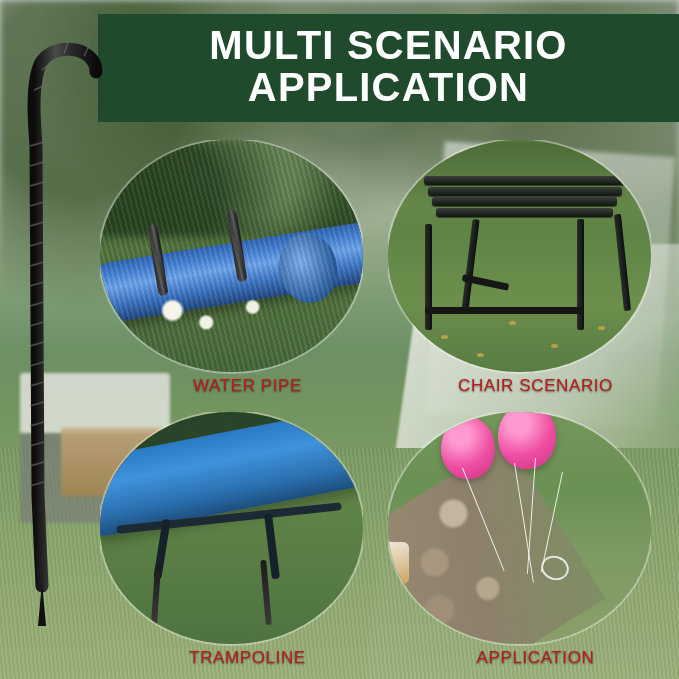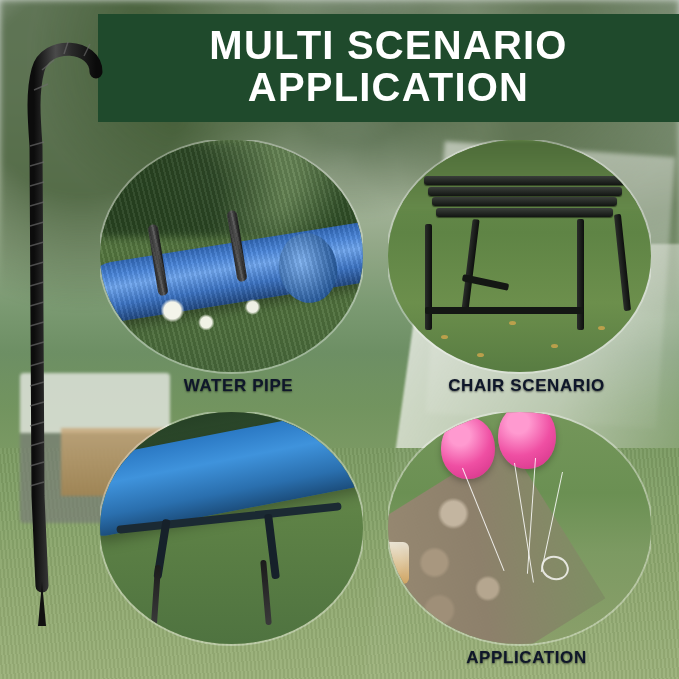--- a/index.html
+++ b/index.html
@@ -146,26 +146,26 @@
     position: absolute;
     left: 0; top: 0;
     width: 263px;
     height: 232px;
     border-radius: 50%;
     overflow: hidden;
     box-shadow: 0 0 0 2px rgba(255,255,255,0.35);
   }
   .caption {
     position: absolute;
-    left: 7px;
+    left: 16px;
     width: 263px;
     top: 236px;
     text-align: center;
-    color: #0f172a;
-    font-weight: bold;
+    color: #b91c1c;
+    font-weight: normal;
     font-size: 17px;
     letter-spacing: 0.6px;
     text-shadow: 0 1px 2px rgba(0,0,0,0.55);
   }
 
   
   #tile-water-pipe { left: 100px; top: 140px; width: 263px; height: 262px; }
   #tile-chair-fixation { left: 388px; top: 140px; width: 263px; height: 262px; }
   #tile-trampoline { left: 100px; top: 412px; width: 263px; height: 262px; }
   #tile-decoration { left: 388px; top: 412px; width: 263px; height: 262px; }
@@ -464,20 +464,21 @@
       <div class="ph-tramp">
         <div class="tr-mat"></div>
         <div class="tr-pad"></div>
         <div class="tr-frame"></div>
         <div class="tr-legA"></div>
         <div class="tr-legB"></div>
         <div class="stake-s" style="left:20%;top:66%;height:26%;transform:rotate(4deg);"></div>
         <div class="stake-s" style="left:62%;top:64%;height:28%;transform:rotate(-5deg);"></div>
       </div>
     </div>
+    <div class="caption">TRAMPOLINE</div>
   </div>
 
   <div class="tile" id="tile-decoration">
     <div class="circle">
       <div class="ph-deco">
         <div class="pebbles"></div>
         <div class="bottle"></div>
         <div class="balloon b1"></div>
         <div class="balloon b2"></div>
         <div class="string" style="left:28%;top:24%;height:48%;transform:rotate(-22deg);"></div>

